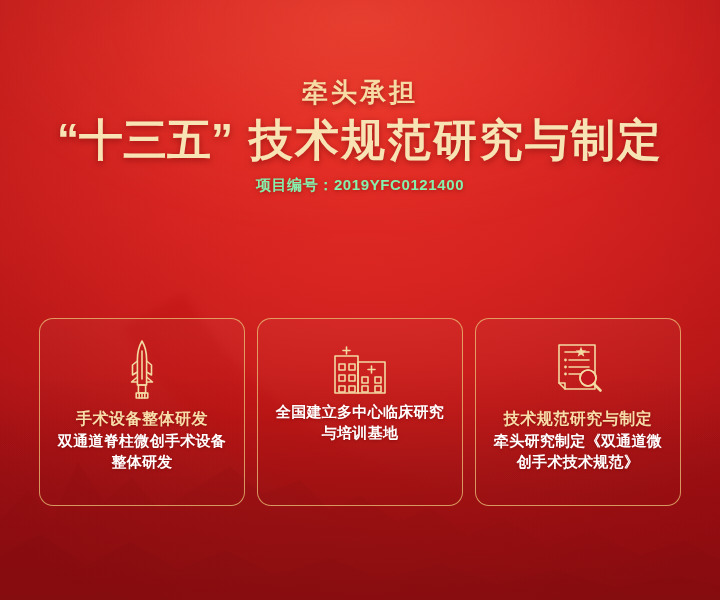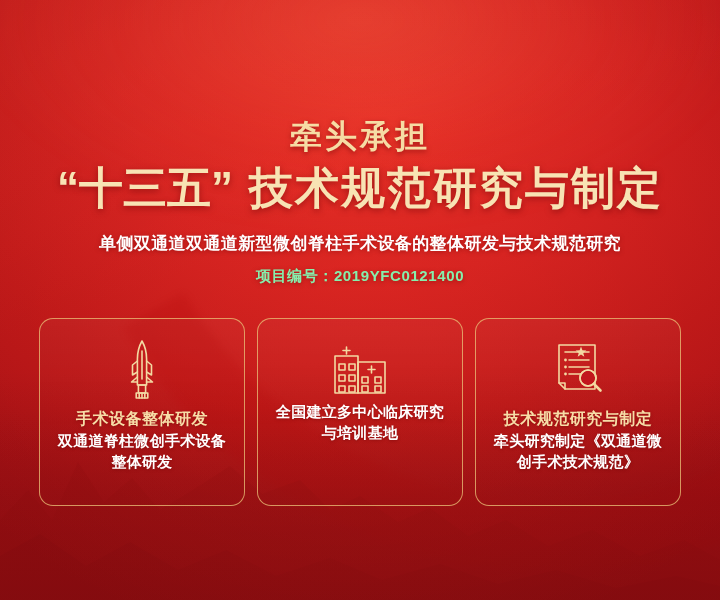--- a/index.html
+++ b/index.html
@@ -83,22 +83,22 @@
   }
 
   
   .header {
     position: absolute;
     left: 0; top: 0; width: 100%;
     text-align: center;
     z-index: 5;
   }
   .title-line1 {
-    margin-top: 119px;
-    font-size: 32px;
+    margin-top: 78px;
+    font-size: 26px;
     font-weight: 700;
     letter-spacing: 3px;
     color: #f6dca4;
     line-height: 1.08;
     text-shadow: 0 2px 5px rgba(110,5,8,0.55);
   }
   .title-line2 {
     margin-top: 10px;
     font-size: 44px;
     font-weight: 700;
@@ -193,21 +193,20 @@
   </svg>
 
   <div class="bottom-fade"></div>
   <div class="bg-vign"></div>
 
   <div class="header">
     <div class="title-line1">牵头承担</div>
     <div class="title-line2">
       <span class="quoted">“十三五”</span><span class="gap"></span><span>技术规范研究与制定</span>
     </div>
-    <div class="subtitle">单侧双通道双通道新型微创脊柱手术设备的整体研发与技术规范研究</div>
     <div class="projectno">项目编号：2019YFC0121400</div>
   </div>
 
   <div class="cards">
 
     <div class="card">
       <div class="card-icon">
         <svg width="34" height="62" viewBox="0 0 34 62" fill="none" stroke="#f3d9a2" stroke-width="1.6" stroke-linejoin="round" stroke-linecap="round">
           <path d="M17 2 C13.6 8 12.4 14 12.4 20 L12.4 46 L21.6 46 L21.6 20 C21.6 14 20.4 8 17 2 Z"></path>
           <path d="M12.4 22 L7.5 26 L7.5 36 L12.4 33"></path>

